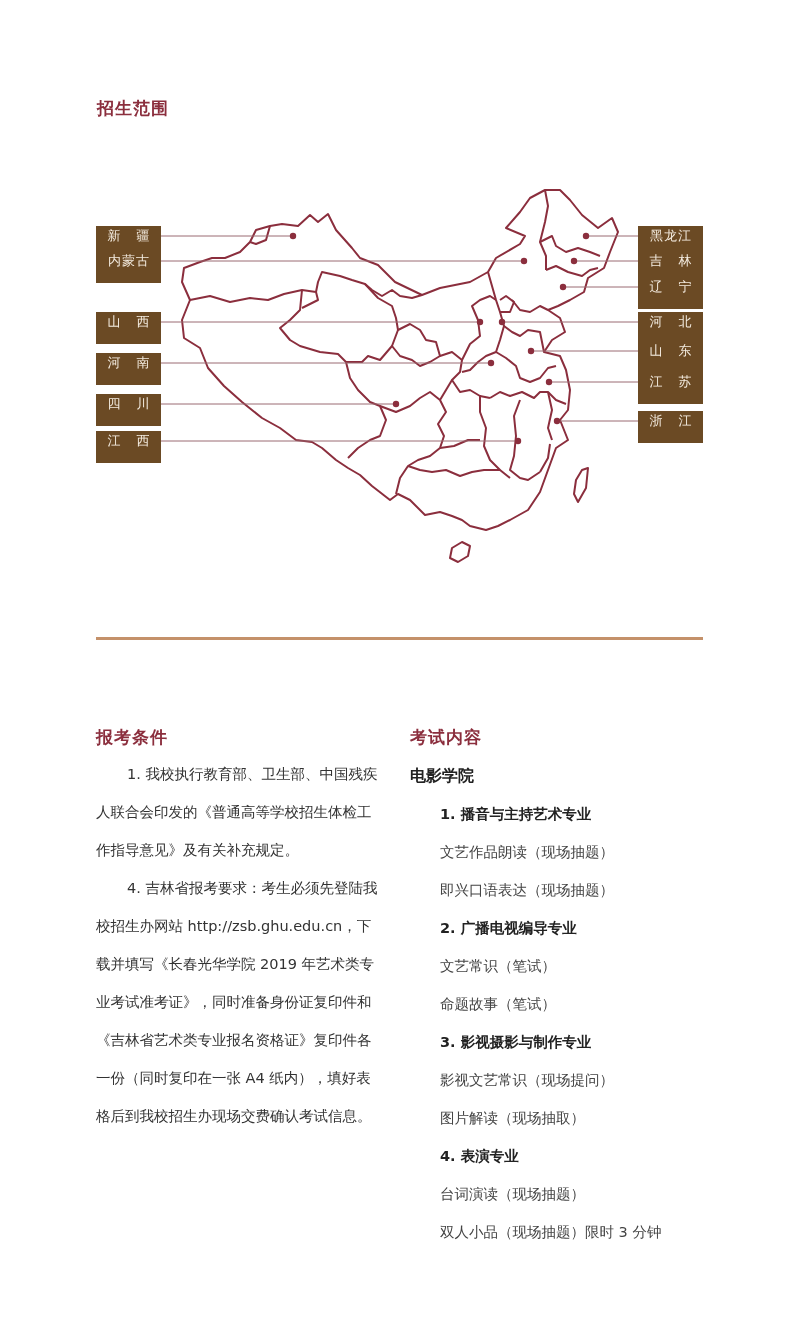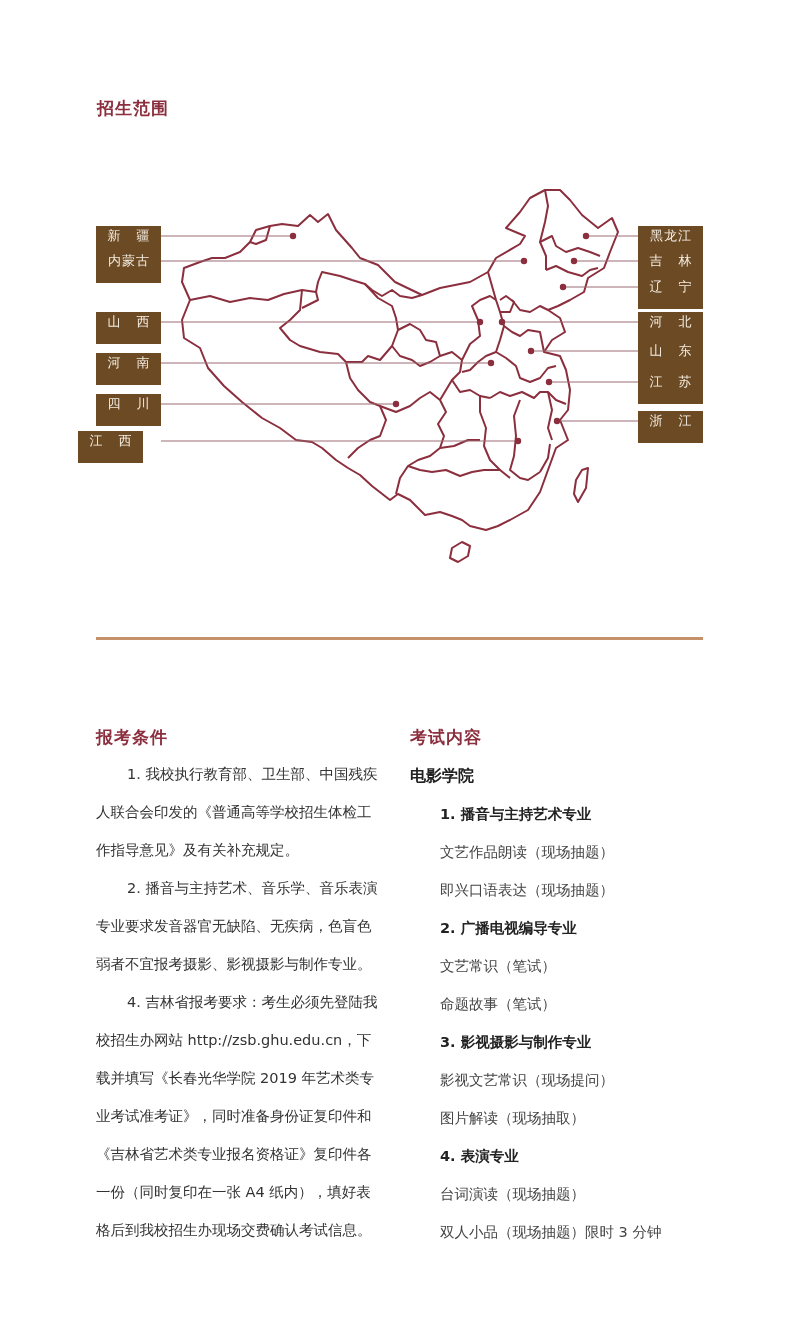--- a/index.html
+++ b/index.html
@@ -91,43 +91,38 @@
     <circle cx="549" cy="382" r="3.2"></circle>
     <circle cx="557" cy="421" r="3.2"></circle>
   </g>
 </svg>
 
 <div class="label-box" style="left:96px; top:226px;">新 疆</div>
 <div class="label-box three" style="left:96px; top:251px;">内蒙古</div>
 <div class="label-box" style="left:96px; top:312px;">山 西</div>
 <div class="label-box" style="left:96px; top:353px;">河 南</div>
 <div class="label-box" style="left:96px; top:394px;">四 川</div>
-<div class="label-box" style="left:78px; top:431px;">江 西</div>
+<div class="label-box" style="left:96px; top:431px;">江 西</div>
 
 <div class="label-box three" style="left:638px; top:226px;">黑龙江</div>
 <div class="label-box" style="left:638px; top:251px;">吉 林</div>
 <div class="label-box" style="left:638px; top:277px;">辽 宁</div>
 <div class="label-box" style="left:638px; top:312px;">河 北</div>
 <div class="label-box" style="left:638px; top:341px;">山 东</div>
 <div class="label-box" style="left:638px; top:372px;">江 苏</div>
 <div class="label-box" style="left:638px; top:411px;">浙 江</div>
 
 <div class="divider"></div>
 
 <h2 class="section-title" style="left:96px; top:726px;">报考条件</h2>
 <div class="col" style="left:96px; top:755px; width:300px;">
   <div>
     <p class="para-line indent">1. 我校执行教育部、卫生部、中国残疾</p>
     <p class="para-line">人联合会印发的《普通高等学校招生体检工</p>
     <p class="para-line">作指导意见》及有关补充规定。</p>
-  </div>
-  <div>
-    <p class="para-line indent">2. 播音与主持艺术、音乐学、音乐表演</p>
-    <p class="para-line">专业要求发音器官无缺陷、无疾病，色盲色</p>
-    <p class="para-line">弱者不宜报考摄影、影视摄影与制作专业。</p>
   </div>
   <div>
     <p class="para-line indent">4. 吉林省报考要求：考生必须先登陆我</p>
     <p class="para-line">校招生办网站 http://zsb.ghu.edu.cn，下</p>
     <p class="para-line">载并填写《长春光华学院 2019 年艺术类专</p>
     <p class="para-line">业考试准考证》，同时准备身份证复印件和</p>
     <p class="para-line">《吉林省艺术类专业报名资格证》复印件各</p>
     <p class="para-line">一份（同时复印在一张 A4 纸内），填好表</p>
     <p class="para-line">格后到我校招生办现场交费确认考试信息。</p>
   </div>

